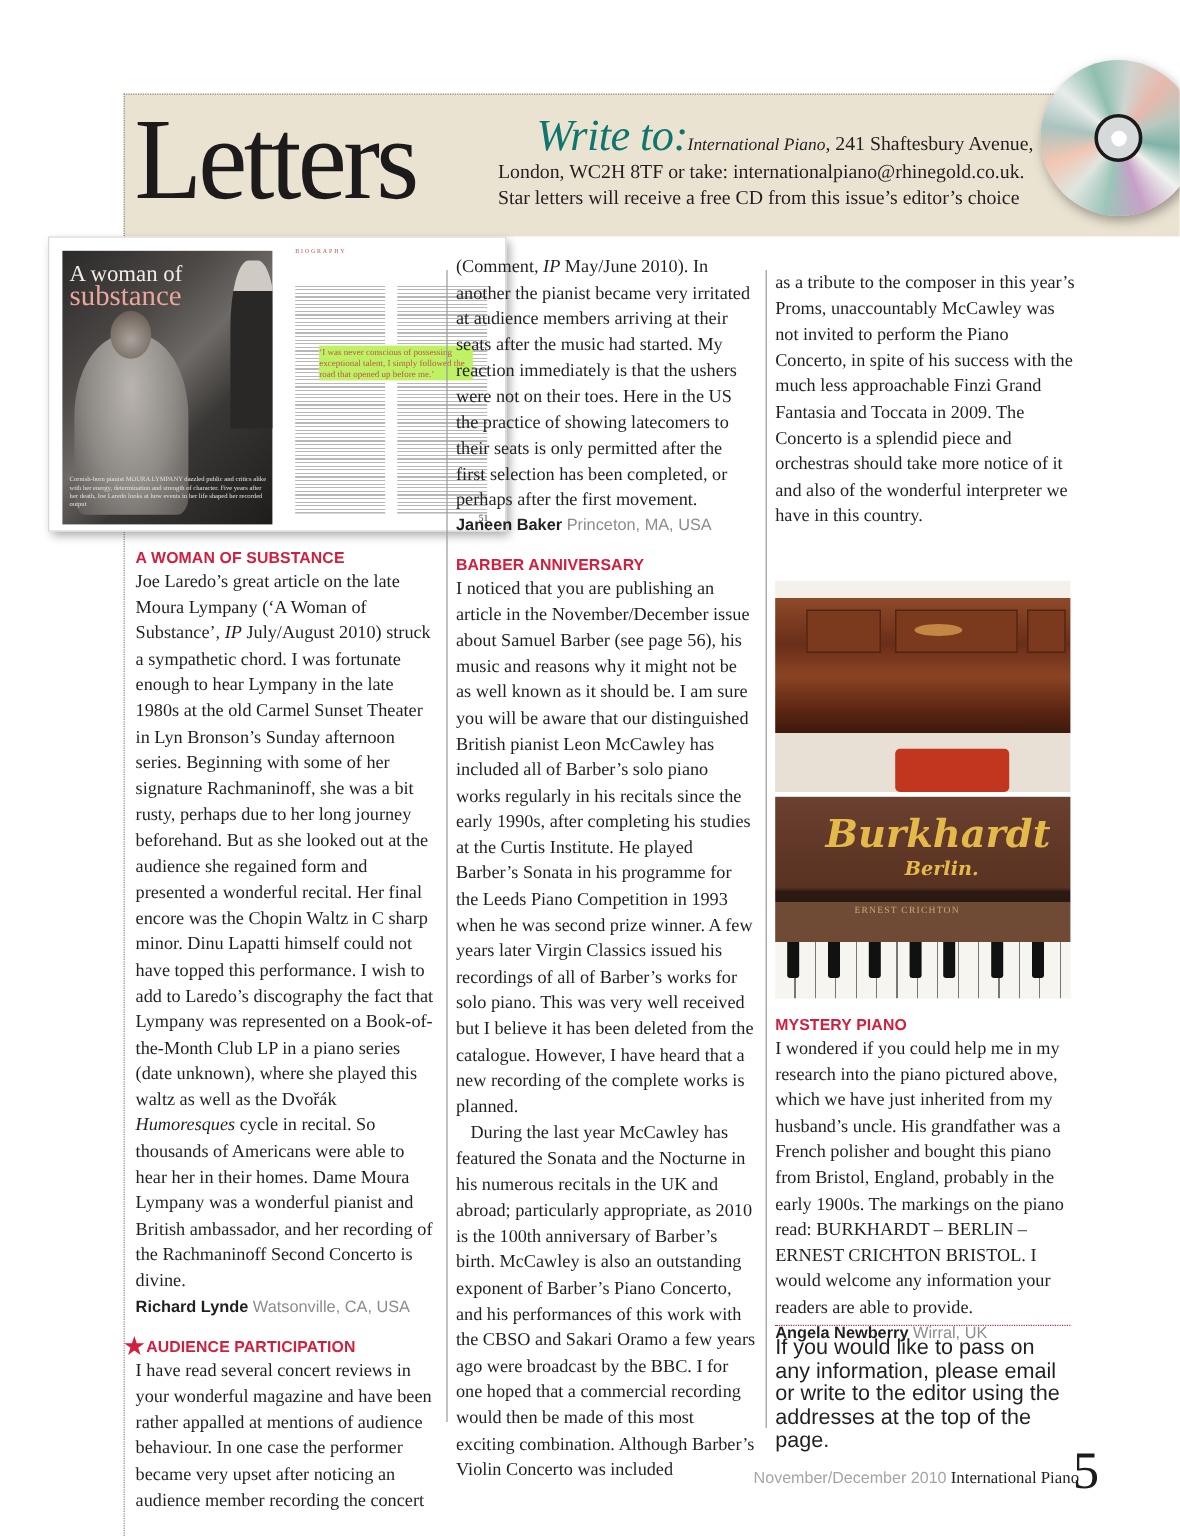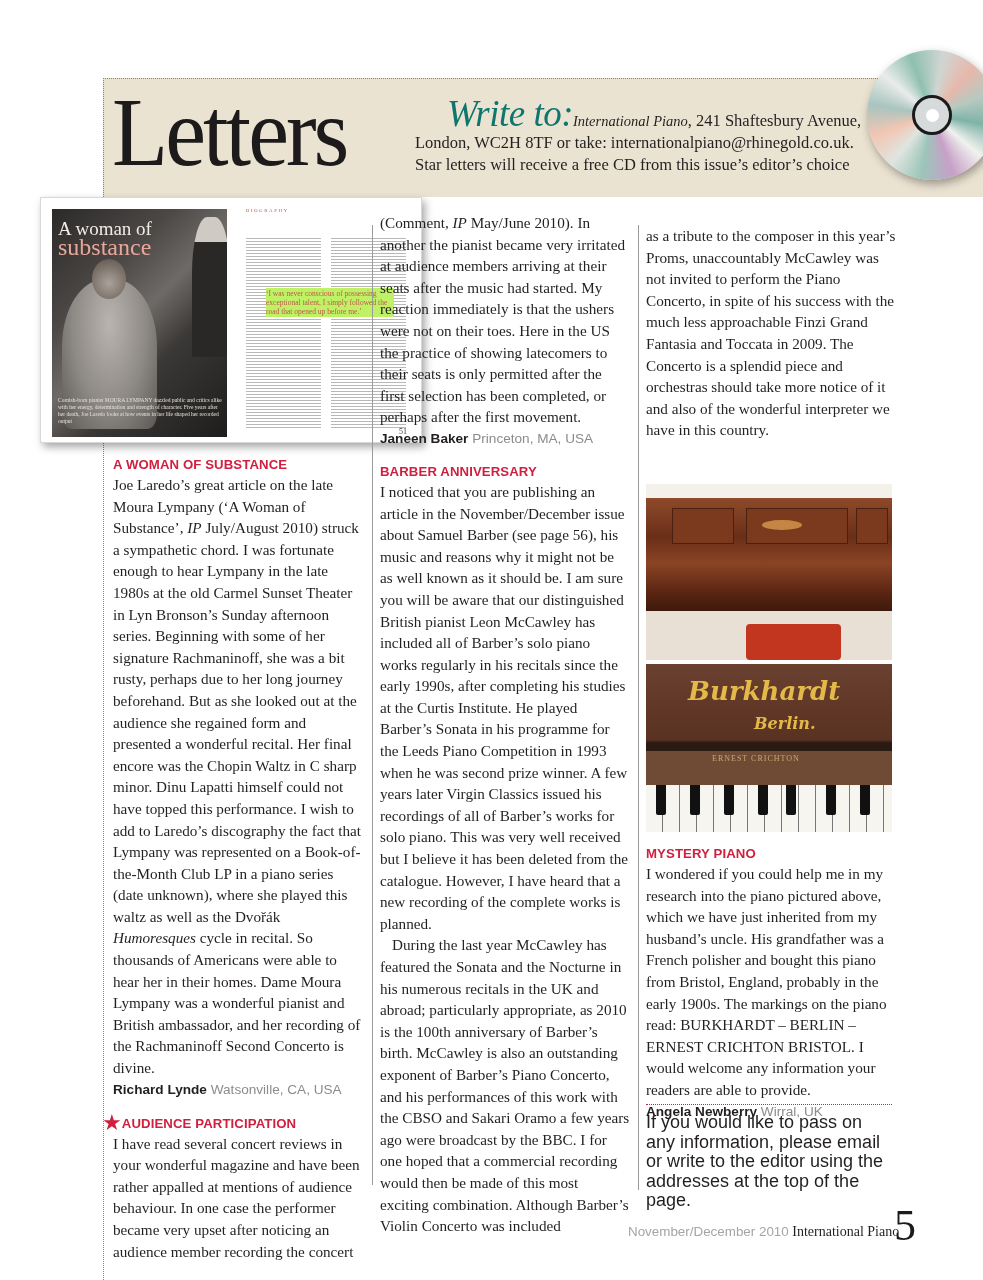--- a/index.html
+++ b/index.html
@@ -110,21 +110,21 @@
   }
   .photo-upper .inlay { position: absolute; left: 116px; top: 36px; width: 40px; height: 10px; background: #d99a4c; border-radius: 50%; opacity: 0.8; }
   .photo-upper .stool { position: absolute; left: 100px; top: 140px; width: 95px; height: 36px; background: #c2361f; border-radius: 4px; }
   .photo-lower {
     position: absolute; left: 646px; top: 664px; width: 246px; height: 168px;
     background: linear-gradient(#6a4030 0%, #5a3222 45%, #2b1a12 47%, #2b1a12 52%, #6f4a34 52%, #6f4a34 72%, #f3f1ec 72%);
     overflow: hidden;
   }
   .brand-script {
     position: absolute; left: 42px; top: 12px; font-family: "DejaVu Serif", serif; font-style: italic; font-weight: bold;
-    font-size: 26px; color: #e3b94a; letter-spacing: 0px;
+    font-size: 32px; color: #e3b94a; letter-spacing: 0px;
   }
   .brand-city {
     position: absolute; left: 108px; top: 50px; font-family: "DejaVu Serif", serif; font-style: italic; font-weight: bold;
     font-size: 16px; color: #e3b94a;
   }
   .maker-text { position: absolute; left: 66px; top: 90px; font-size: 8px; letter-spacing: 1px; color: #c9a874; }
   .keys {
     position: absolute; left: 0; bottom: 0; width: 246px; height: 47px;
     background: repeating-linear-gradient(90deg, #f7f5f0 0 16px, #777 16px 17px);
   }

